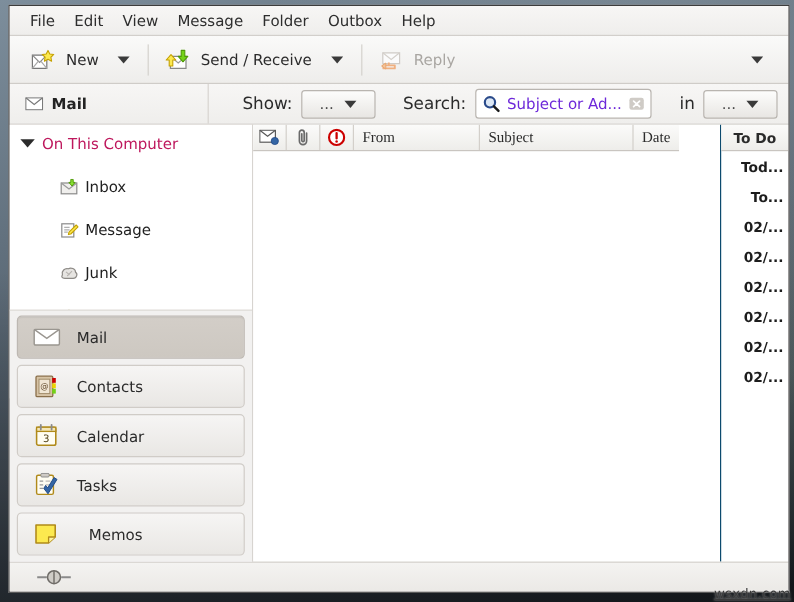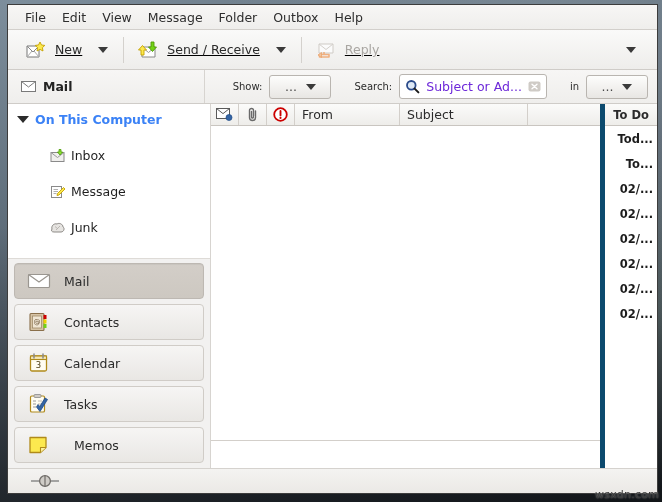--- a/index.html
+++ b/index.html
@@ -60,21 +60,20 @@
     display: flex; align-items: center;
     padding: 0 6px 0 10px;
     flex: 0 0 auto;
     position: relative;
   }
   .tb-group { display: flex; align-items: center; height: 100%; }
   .tb-btn {
     display: flex; align-items: center; gap: 8px;
     padding: 4px 7px; border-radius: 3px;
     cursor: default;
-    text-decoration: underline;
   }
   .tb-label { font-size: 12.5px; color: #2b2b2b; white-space: nowrap; }
   .tb-label.disabled { color: #a9a6a2; }
   .tb-sep {
     width: 1px; height: 26px; margin: 0 6px;
     background: #d4d1cd;
   }
   .caret {
     width: 0; height: 0;
     border-left: 5px solid transparent;
@@ -97,21 +96,21 @@
     width: 203px; height: 100%;
     display: flex; align-items: center; gap: 7px;
     padding-left: 13px;
     border-right: 1px solid #d7d4d0;
   }
   #folder-title-text { font-size: 12.5px; font-weight: bold; color: #232323; }
   #searchbar-right {
     flex: 1; display: flex; align-items: center; gap: 7px;
     padding-left: 12px; padding-right: 9px;
   }
-  .sb-label { font-size: 10px; color: #2b2b2b; margin-left: 16px; }
+  .sb-label { font-size: 14px; color: #2b2b2b; margin-left: 16px; }
   .combo {
     height: 24px; min-width: 62px;
     background: linear-gradient(180deg,#fdfdfc 0%,#e8e6e3 100%);
     border: 1px solid #b9b5b0; border-radius: 3px;
     display: flex; align-items: center; justify-content: center;
     gap: 9px; padding: 0 7px;
     cursor: default;
   }
   .combo-text { font-size: 12.5px; color: #4a4a4a; }
   .combo .caret { margin: 0; border-top-color:#3a3a3a; }
@@ -147,21 +146,21 @@
     display: flex; align-items: center; gap: 6px;
     padding: 2px 0 2px 9px;
     cursor: default;
   }
   .tri {
     width: 0; height: 0;
     border-left: 6px solid transparent;
     border-right: 6px solid transparent;
     border-top: 7px solid #2b2b2b;
   }
-  .tree-root-label { font-size: 12.5px; font-weight: bold; color: #3b82f6; }
+  .tree-root-label { font-size: 12.5px; font-weight: normal; color: #be185d; }
   .tree-item {
     display: flex; align-items: center; gap: 5px;
     padding: 2px 0 2px 42px;
     cursor: default;
     margin-top: 17px;
   }
   .tree-label { font-size: 12.5px; color: #1f1f1f; }
 
   
   #switcher {
@@ -182,21 +181,21 @@
   }
   .sw-btn:last-child { margin-bottom: 0; gap: 23px; }
   .sw-btn.active {
     background: linear-gradient(180deg,#d3cec8 0%,#cdc8c1 100%);
     border-color: #bdb8b2;
     box-shadow: 0 1px 1px rgba(0,0,0,.05) inset;
   }
   .sw-label { font-size: 12.5px; color: #2b2b2b; }
 
   
-  #center { flex: 1; display: flex; flex-direction: column; min-width: 0; background:#fff; }
+  #center { flex: 1; display: flex; flex-direction: row; min-width: 0; background:#fff;font-family:Liberation Serif, serif; }
   #msg-head {
     height: 22px; flex: 0 0 auto;
     background: linear-gradient(180deg,#fbfbfa 0%,#eeedea 100%);
     border-bottom: 1px solid #c9c5c0;
     display: flex; align-items: stretch;
   }
   .col {
     display: flex; align-items: center;
     border-right: 1px solid #d3cfca;
     padding: 0 7px;
@@ -207,21 +206,21 @@
   .col.from-col { width: 105px; }
   .col.subject-col { width: 128px; }
   .col.date-col { flex: 1; border-right: none; }
   #msg-list { flex: 1; background: #fff; min-height: 0; }
   #preview-sep { height: 1px; background: #d3cfca; }
   #preview-pane { height: 27px; background: #fff; flex: 0 0 auto; }
 
   
   #todo {
     width: 57px; flex: 0 0 57px;
-    border-left: 5px solid #0c4a6e;
+    border-left: 1px solid #0c4a6e;
     background: #fff;
     display: flex; flex-direction: column;
     overflow: hidden;
   }
   #todo-head {
     height: 22px; flex: 0 0 auto;
     background: linear-gradient(180deg,#fbfbfa 0%,#eeedea 100%);
     border-bottom: 1px solid #c9c5c0;
     display: flex; align-items: center; justify-content: center;
     font-size: 11.5px; font-weight: bold; color: #2b2b2b;
@@ -246,20 +245,21 @@
   }
 
   
   #watermark {
     position: absolute; right: 3px; bottom: 1px;
     font-size: 11px; color: #3a3a3a;
     font-family: "DejaVu Sans", sans-serif;
     letter-spacing: .2px;
     z-index: 50;
     text-shadow: 0 0 2px rgba(255,255,255,.6);
+    text-decoration: underline;
   }
 
   svg { display: block; }
 </style>
 </head>
 <body>
 
 <div id="desktop"></div>
 
 <div id="window">
@@ -522,20 +522,21 @@
             <svg width="15" height="15" viewBox="0 0 15 15">
               <circle cx="7.5" cy="7.5" r="6.3" fill="#ffffff" stroke="#cc0000" stroke-width="1.8"></circle>
               <path d="M7.5 3.9 L7.5 8.4" stroke="#cc0000" stroke-width="1.9" stroke-linecap="round"></path>
               <circle cx="7.5" cy="10.9" r="1.05" fill="#cc0000"></circle>
             </svg>
           </span>
         </div>
 
         <div class="col from-col">From</div>
         <div class="col subject-col">Subject</div>
+        <div class="col date-col">Date</div>
       </div>
 
       <div id="msg-list"></div>
       <div id="preview-sep"></div>
       <div id="preview-pane"></div>
     </div>
 
     <div id="todo">
       <div id="todo-head">To Do</div>
       <div class="todo-row">Tod...</div>

